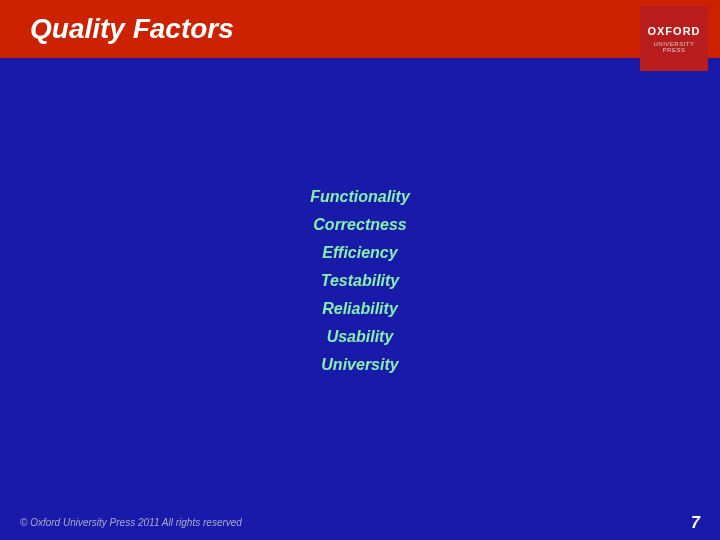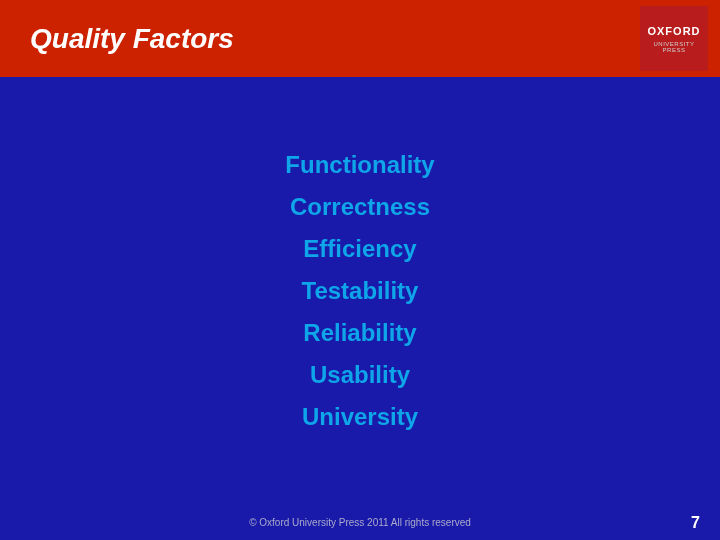--- a/index.html
+++ b/index.html
@@ -15,21 +15,21 @@
       width: 720px;
       height: 540px;
       background-color: #1a1aaa;
       position: relative;
       display: flex;
       flex-direction: column;
     }
 
     .header {
       background-color: #cc2200;
-      height: 77px;
+      height: 58px;
       display: flex;
       align-items: center;
       padding: 0 30px;
       position: relative;
       flex-shrink: 0;
     }
 
     .header-title {
       color: #ffffff;
       font-size: 28px;
@@ -77,34 +77,35 @@
       padding: 20px;
       position: relative;
     }
 
     .quality-list {
       text-align: center;
       line-height: 1.75;
     }
 
     .quality-item {
-      color: #0ea5e9;
-      font-size: 24px;
+      color: #86efac;
+      font-size: 16px;
       font-weight: bold;
+      font-style: italic;
       display: block;
     }
 
     .footer {
       height: 36px;
       display: flex;
       align-items: center;
-      justify-content: center;
       position: relative;
       padding: 0 20px;
       flex-shrink: 0;
+      font-style: italic;
     }
 
     .footer-text {
       color: #aaaacc;
       font-size: 10px;
       text-align: center;
     }
 
     .page-number {
       position: absolute;

